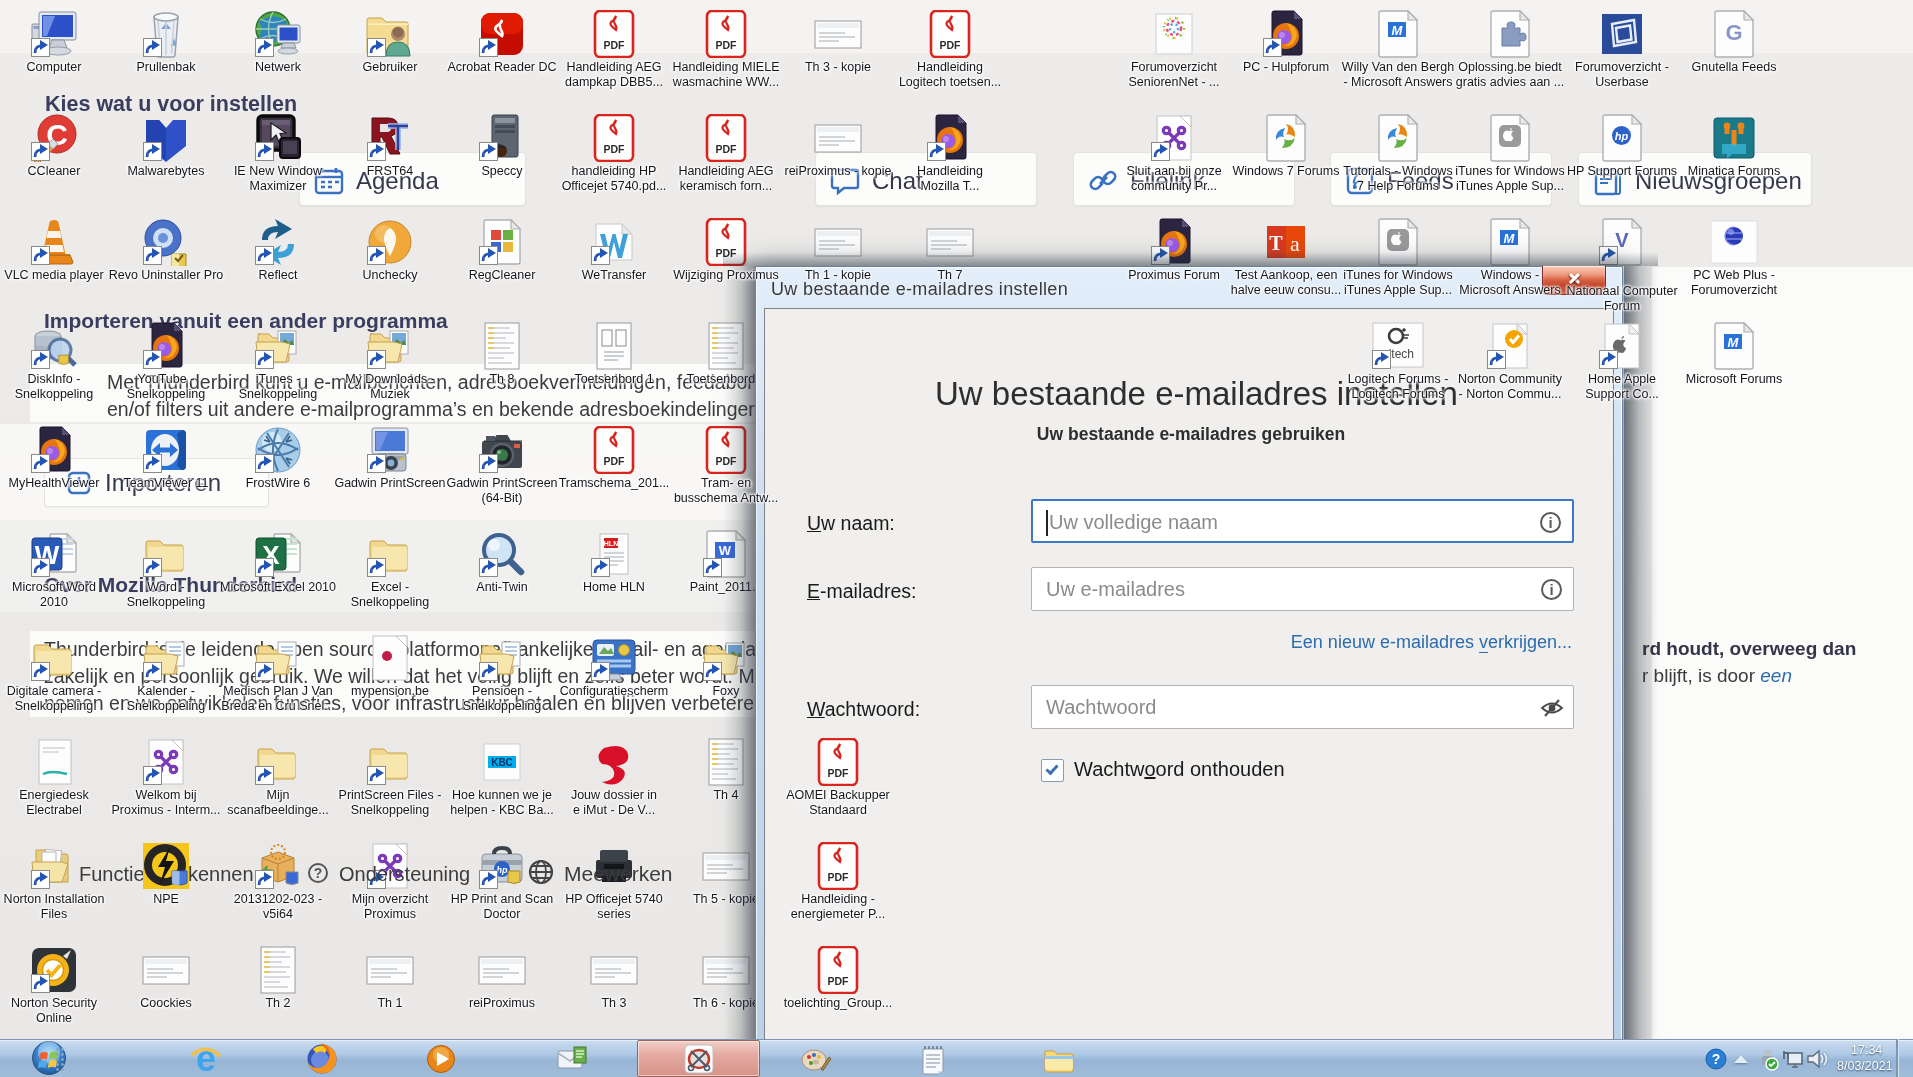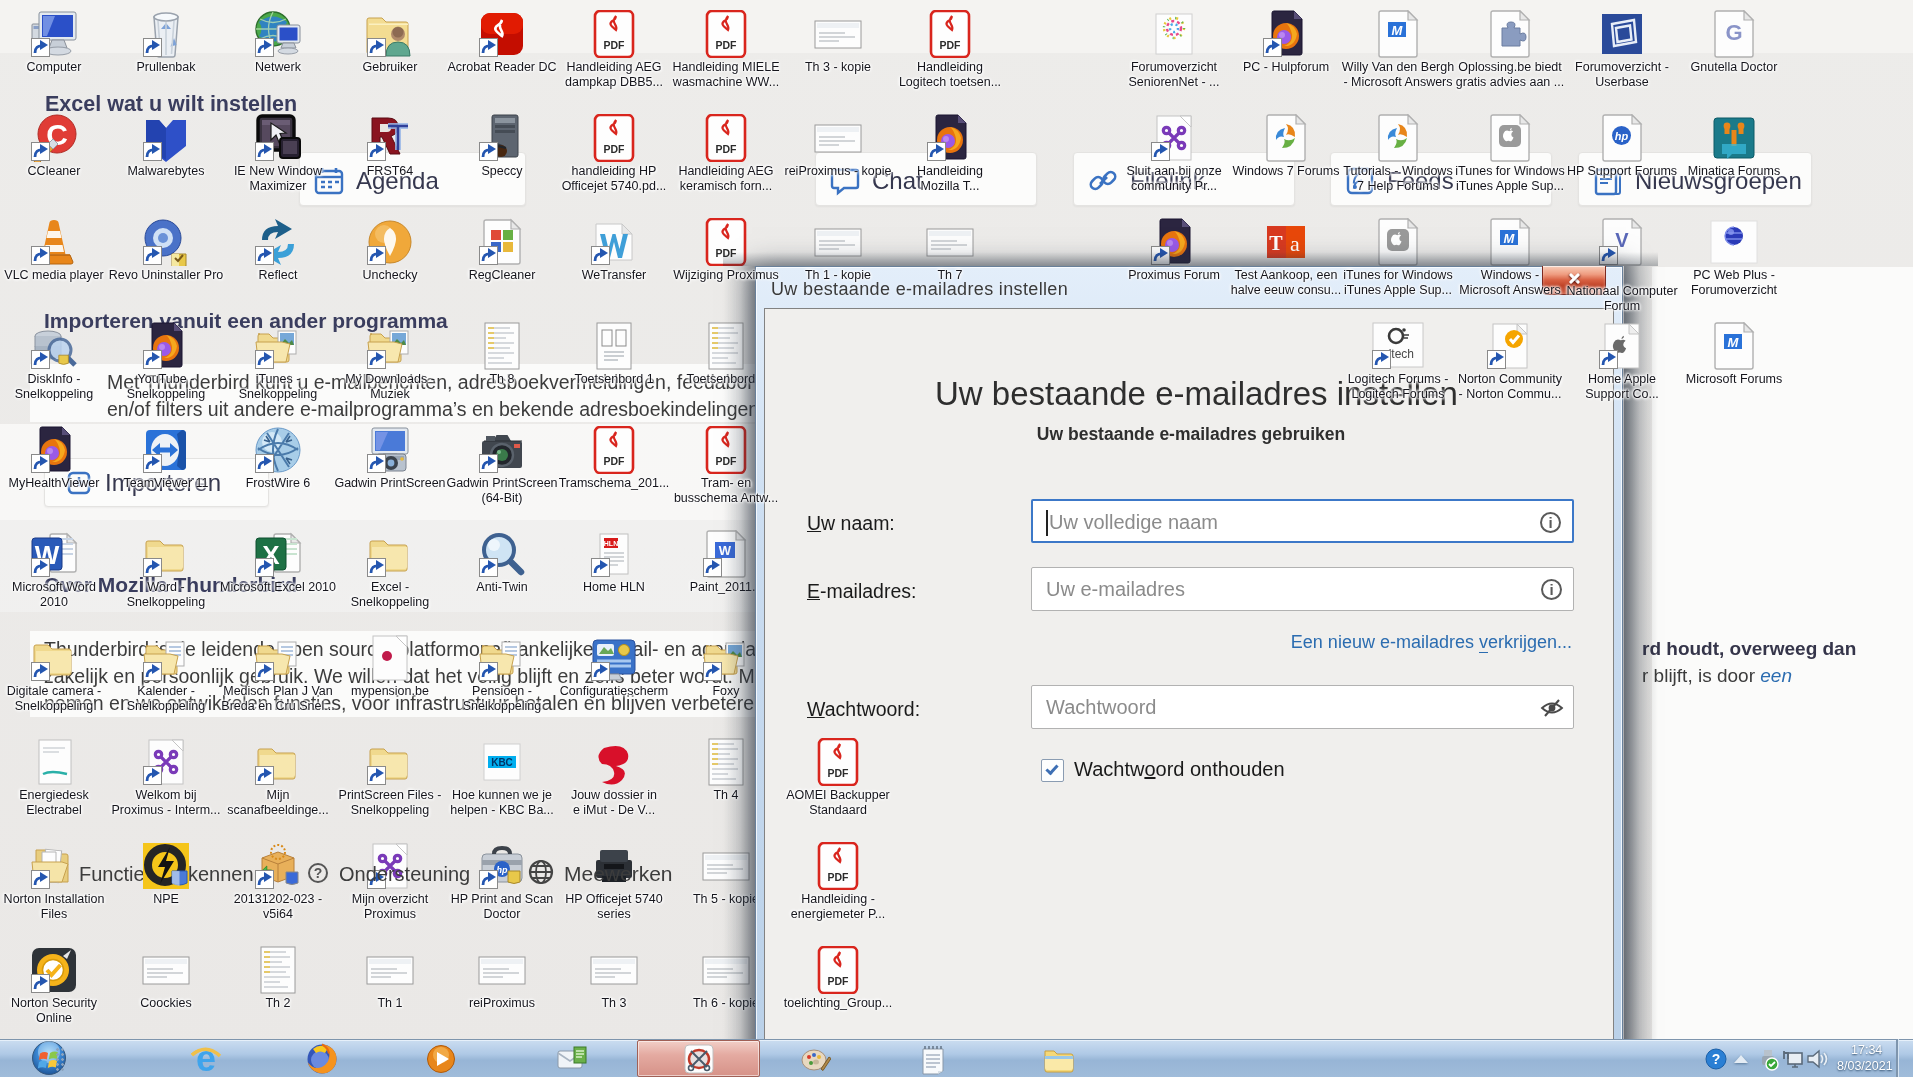--- a/index.html
+++ b/index.html
@@ -44,21 +44,21 @@
 #cbx i{position:absolute;left:4px;top:5px;width:12px;height:7px;border-left:3px solid #3d6fb4;border-bottom:3px solid #3d6fb4;transform:rotate(-48deg)}
 
 #tb{left:0;top:1039px;width:1913px;height:38px;z-index:20;
   background:linear-gradient(#cbddf0,#afc9e6 38%,#97b5d6 55%,#a0bcda);
   border-top:1px solid #7e95ad;box-shadow:inset 0 1px 0 #e6f0fa}
 .clk{position:absolute;z-index:22;color:#fff;font-size:12.5px;text-shadow:0 1px 2px rgba(30,60,90,0.9);white-space:nowrap}
 </style></head><body>
 <div id="s">
 <div class="ab topband"></div>
 <div class="ab" style="left:1652px;top:267px;width:261px;height:772px;background:#fbfbfa;z-index:1"></div>
-<div class="ab h1g" style="left:45px;top:92px;z-index:1">Excel wat u wilt instellen</div>
+<div class="ab h1g" style="left:45px;top:92px;z-index:1">Kies wat u voor instellen</div>
 <div class="ab btn" style="left:299px;top:152px;width:227px;height:54px;z-index:1">
       <svg width="30" height="30" viewBox="0 0 30 30">
         <rect x="2" y="5" width="26" height="22" rx="3" fill="none" stroke="#3a72c2" stroke-width="2.4"></rect>
         <path d="M2 11 h26" stroke="#3a72c2" stroke-width="2.4"></path>
         <path d="M8 2 v5 M22 2 v5" stroke="#3a72c2" stroke-width="2.6"></path>
         <path d="M7 16 h4 m3 0 h4 m3 0 h4 M7 21 h4 m3 0 h4" stroke="#3a72c2" stroke-width="2.4"></path>
       </svg>
       <div class="bt">Agenda</div>
     </div>
 <div class="ab btn" style="left:815px;top:152px;width:222px;height:54px;z-index:1">
@@ -316,21 +316,21 @@
       <div class="lb" style="">Forumoverzicht -<br>Userbase</div>
     </div>
 <div class="ic" style="left:1734px;top:10px;z-index:2">
       <div class="gl">
         <svg class="ab" style="left:0px;top:0px;" width="48" height="48" viewBox="0 0 48 48">
           <path d="M5 3q0-2 2-2h27l9 9v35q0 2 -2 2h-34q-2 0-2-2z" fill="#fdfdfd" stroke="#b0b0b0" stroke-width="1.4"></path>
           <path d="M34 1v9h9z" fill="#e8e8e8" stroke="#b0b0b0" stroke-width="1.2"></path>
           <text x="24" y="30" font-size="22" font-weight="bold" fill="#8a94c8" text-anchor="middle" font-family="Liberation Sans">G</text>
         </svg>
       </div>
-      <div class="lb" style="">Gnutella Doctor</div>
+      <div class="lb" style="">Gnutella Feeds</div>
     </div>
 <div class="ic" style="left:54px;top:114px;z-index:2">
       <div class="gl">
         <svg class="ab" style="left:0px;top:0px;" width="48" height="48" viewBox="0 0 48 48">
           <circle cx="27" cy="20" r="19" fill="#e03c36"></circle>
 <circle cx="27" cy="20" r="19" fill="none" stroke="#b02a24"></circle>
 <text x="27" y="31" font-size="30" font-weight="bold" fill="#fff" text-anchor="middle" font-family="Liberation Sans">C</text>
 <path d="M4 44 l16-16 5 5 -16 16 q-6 1 -5-5z" fill="#e8a33d" stroke="#b97a20"></path>
 <path d="M18 30 l5-5 5 5 -5 5z" fill="#d8dee4" stroke="#9aa2aa"></path>
         </svg>

